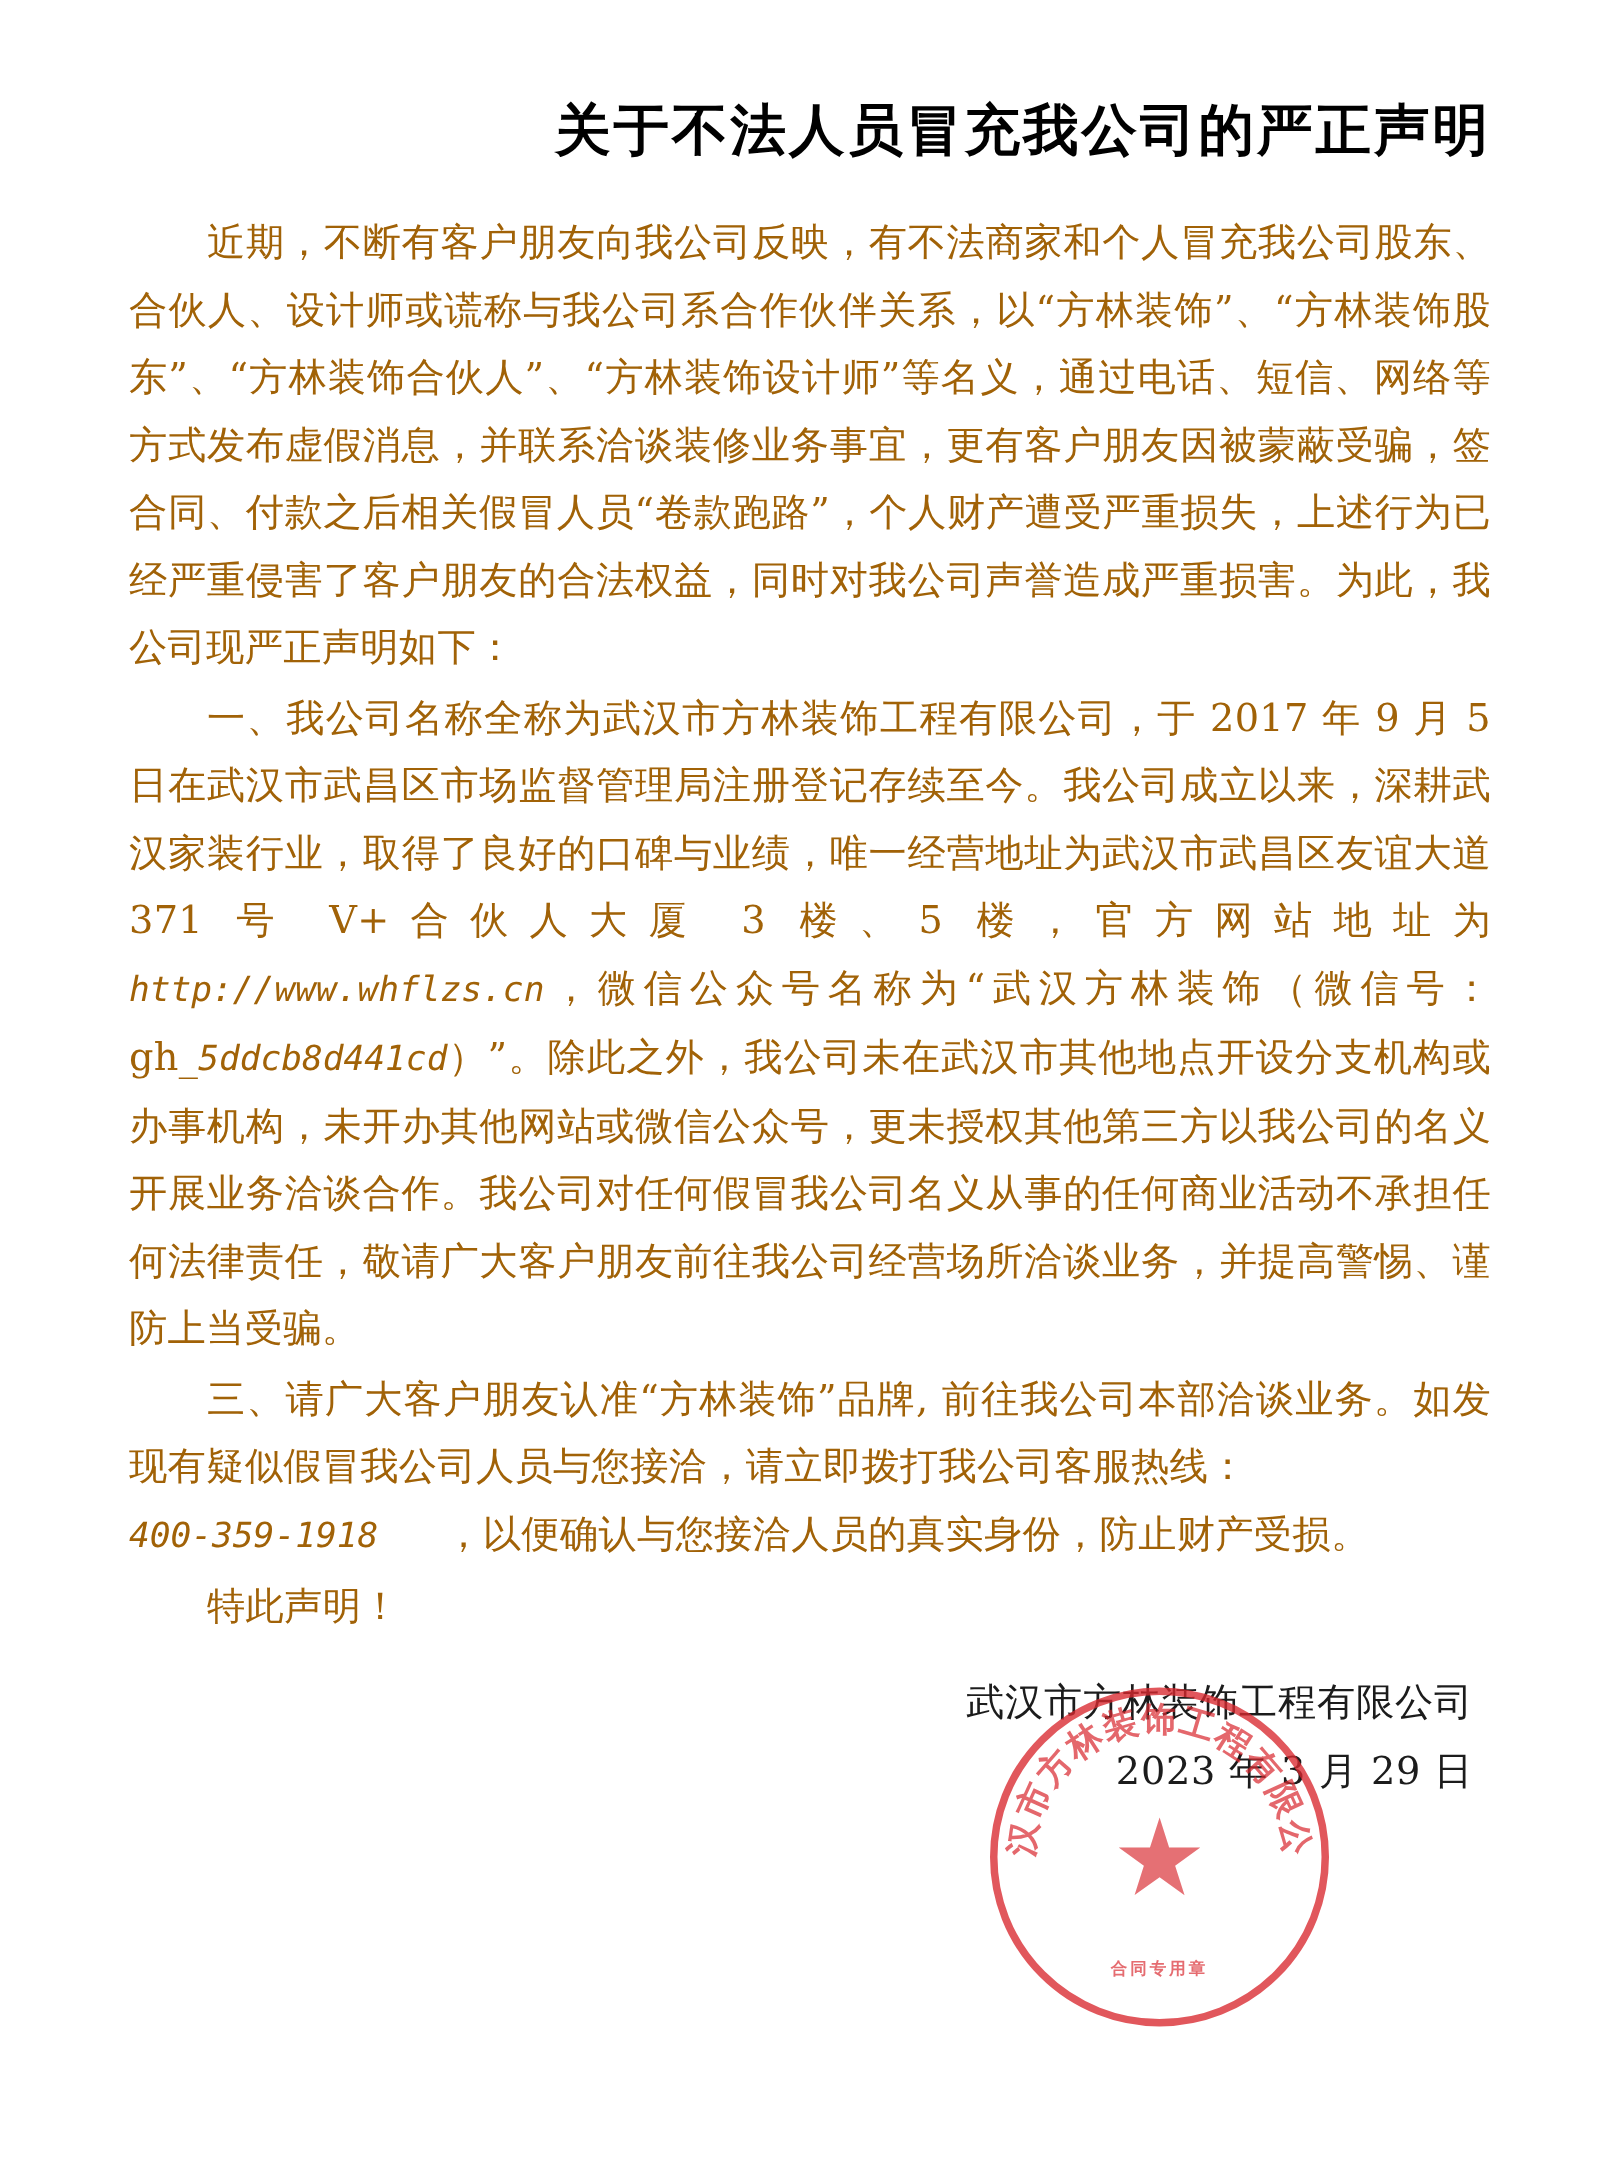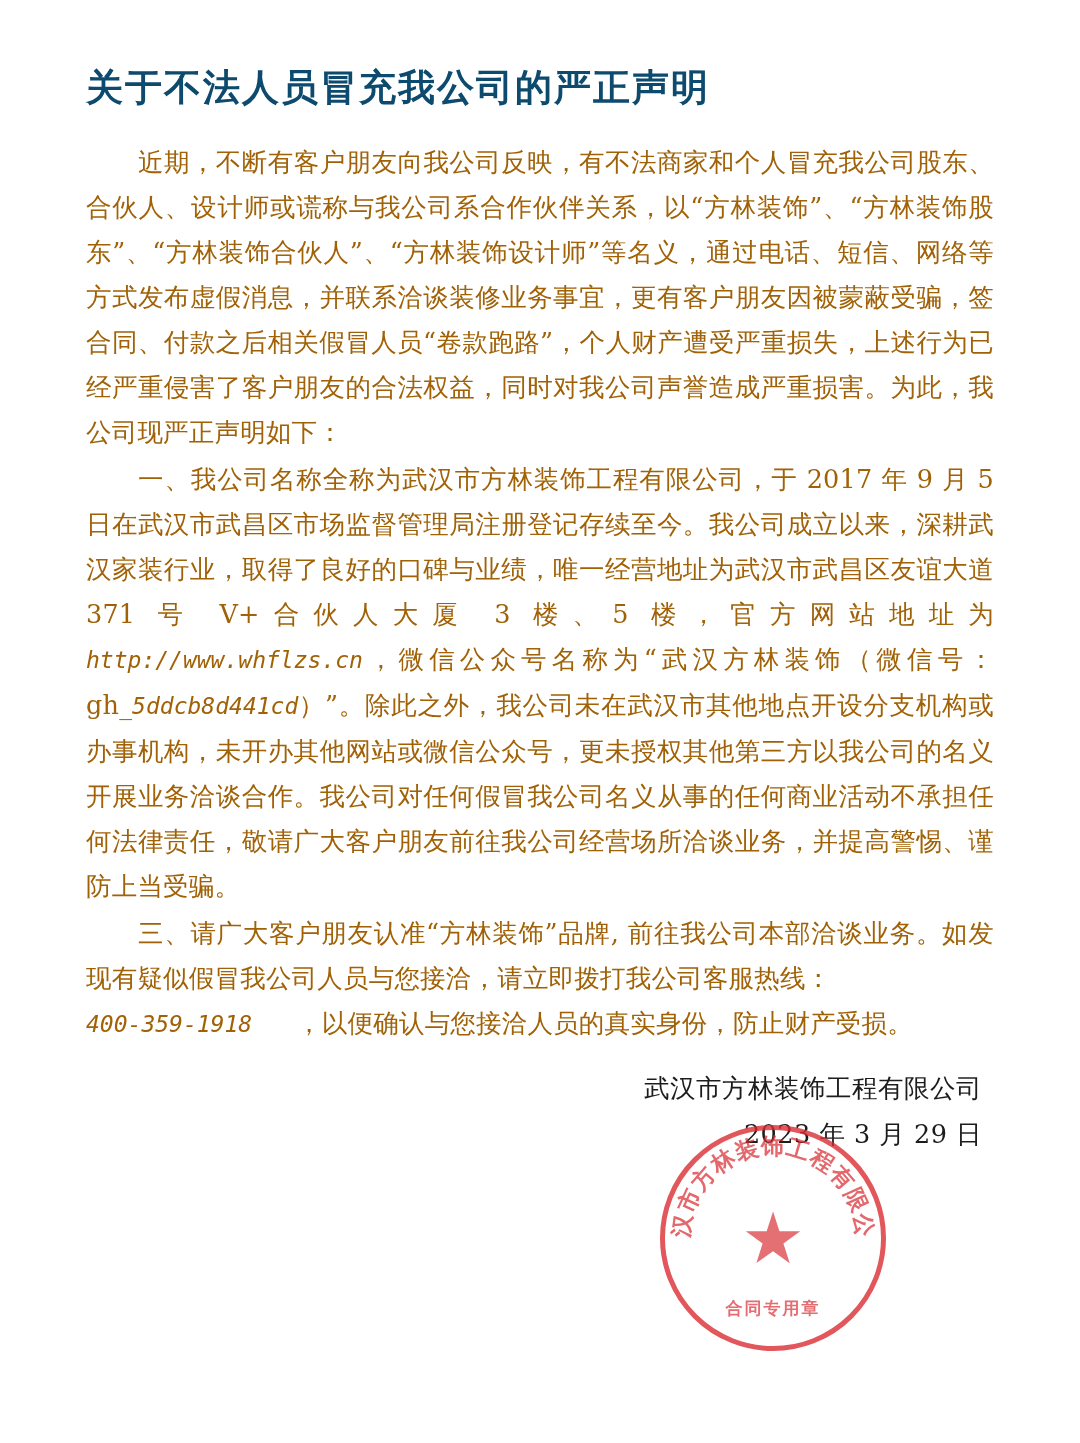--- a/index.html
+++ b/index.html
@@ -16,27 +16,27 @@
     overflow: hidden;
   }
   .page {
     position: relative;
     width: 1080px;
     height: 1443px;
     box-sizing: border-box;
     padding: 54px 86px 0 86px;
   }
   .doc-title {
-    text-align: left;
+    text-align: right;
     font-size: 37px;
     font-weight: bold;
     letter-spacing: 2px;
     line-height: 1.3;
     margin: 10px 0 28px 0;
-    color: #0c4a6e;
+    color: #000000;
     font-family: Liberation Serif, serif;
   }
   .para {
     font-size: 25.5px;
     line-height: 45px;
     text-align: justify;
     text-justify: inter-ideograph;
     margin: 0 0 2px 0;
     letter-spacing: 0.2px;
     color: #a16207;
@@ -99,41 +99,42 @@
     letter-spacing: 1px;
     opacity: 0.9;
   }
   .stamp-bottom {
     position: absolute;
     bottom: 26px;
     left: 0;
     right: 0;
     text-align: center;
     color: #d9282f;
-    font-size: 17px;
+    font-size: 11px;
     font-weight: bold;
     letter-spacing: 2px;
     opacity: 0.88;
   }
   .phone-gap { display: inline-block; width: 44px; }
 </style>
 </head>
 <body>
 
 <div class="page">
 
   <h1 class="doc-title">关于不法人员冒充我公司的严正声明</h1>
 
   <p class="para indent">近期，不断有客户朋友向我公司反映，有不法商家和个人冒充我公司股东、合伙人、设计师或谎称与我公司系合作伙伴关系，以“方林装饰”、“方林装饰股东”、“方林装饰合伙人”、“方林装饰设计师”等名义，通过电话、短信、网络等方式发布虚假消息，并联系洽谈装修业务事宜，更有客户朋友因被蒙蔽受骗，签合同、付款之后相关假冒人员“卷款跑路”，个人财产遭受严重损失，上述行为已经严重侵害了客户朋友的合法权益，同时对我公司声誉造成严重损害。为此，我公司现严正声明如下：</p>
 
   <p class="para indent"><span>一、我公司名称全称为武汉市方林装饰工程有限公司，于 2017 年 9 月 5 日在武汉市武昌区市场监督管理局注册登记存续至今。我公司成立以来，深耕武汉家装行业，取得了良好的口碑与业绩，唯一经营地址为武汉市武昌区友谊大道 371 号 V+合伙人大厦 3 楼、5 楼，官方网站地址为</span> <span class="mono">http://www.whflzs.cn</span><span>，微信公众号名称为“武汉方林装饰（微信号：gh_</span><span class="mono">5ddcb8d441cd</span><span>）”。除此之外，我公司未在武汉市其他地点开设分支机构或办事机构，未开办其他网站或微信公众号，更未授权其他第三方以我公司的名义开展业务洽谈合作。我公司对任何假冒我公司名义从事的任何商业活动不承担任何法律责任，敬请广大客户朋友前往我公司经营场所洽谈业务，并提高警惕、谨防上当受骗。</span></p>
 
 
   <p class="para indent"><span>三、请广大客户朋友认准“方林装饰”品牌, 前往我公司本部洽谈业务。如发现有疑似假冒我公司人员与您接洽，请立即拨打我公司客服热线：</span><br><span class="mono">400-359-1918</span><span class="phone-gap"></span><span>，以便确认与您接洽人员的真实身份，防止财产受损。</span></p>
 
+  <p class="para indent">特此声明！</p>
 
   <div class="sign-block">
     <div class="sign-line">武汉市方林装饰工程有限公司</div>
     <div class="sign-line">2023 年 3 月 29 日</div>
   </div>
 
   <div class="stamp">
     <div class="stamp-inner"></div>
     <svg class="stamp-text-svg" viewBox="0 0 216 216">
       <defs>

